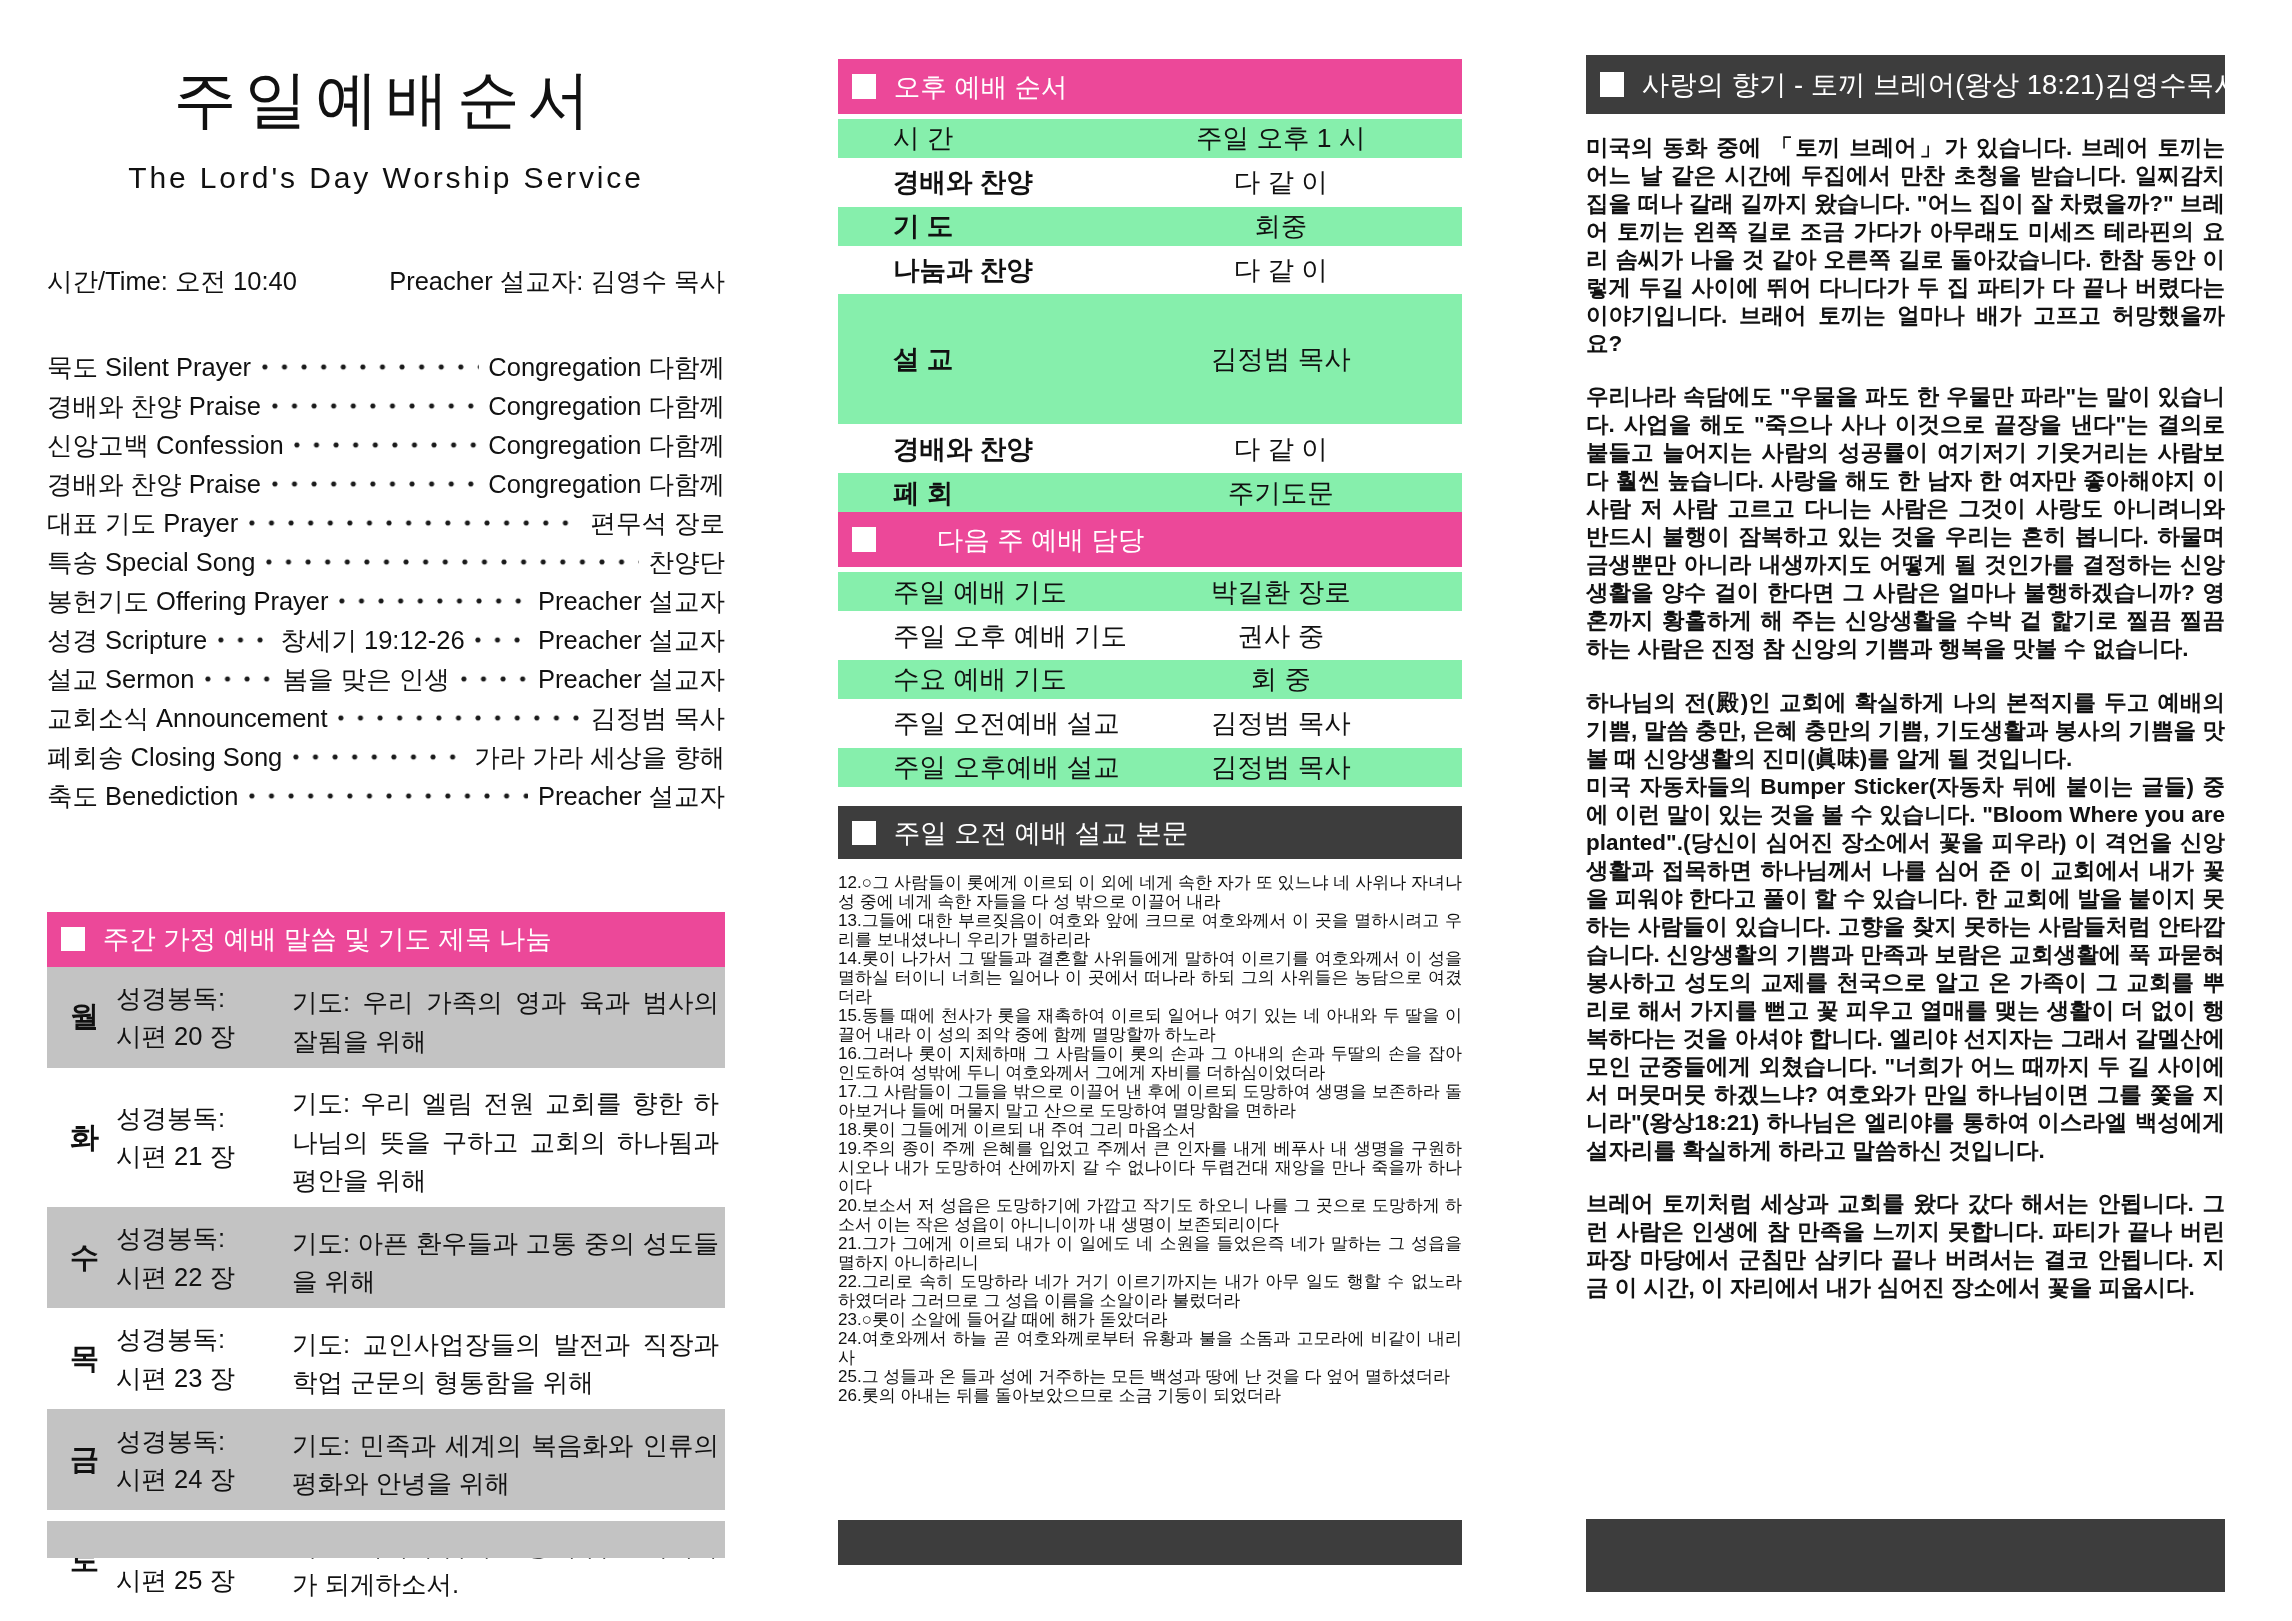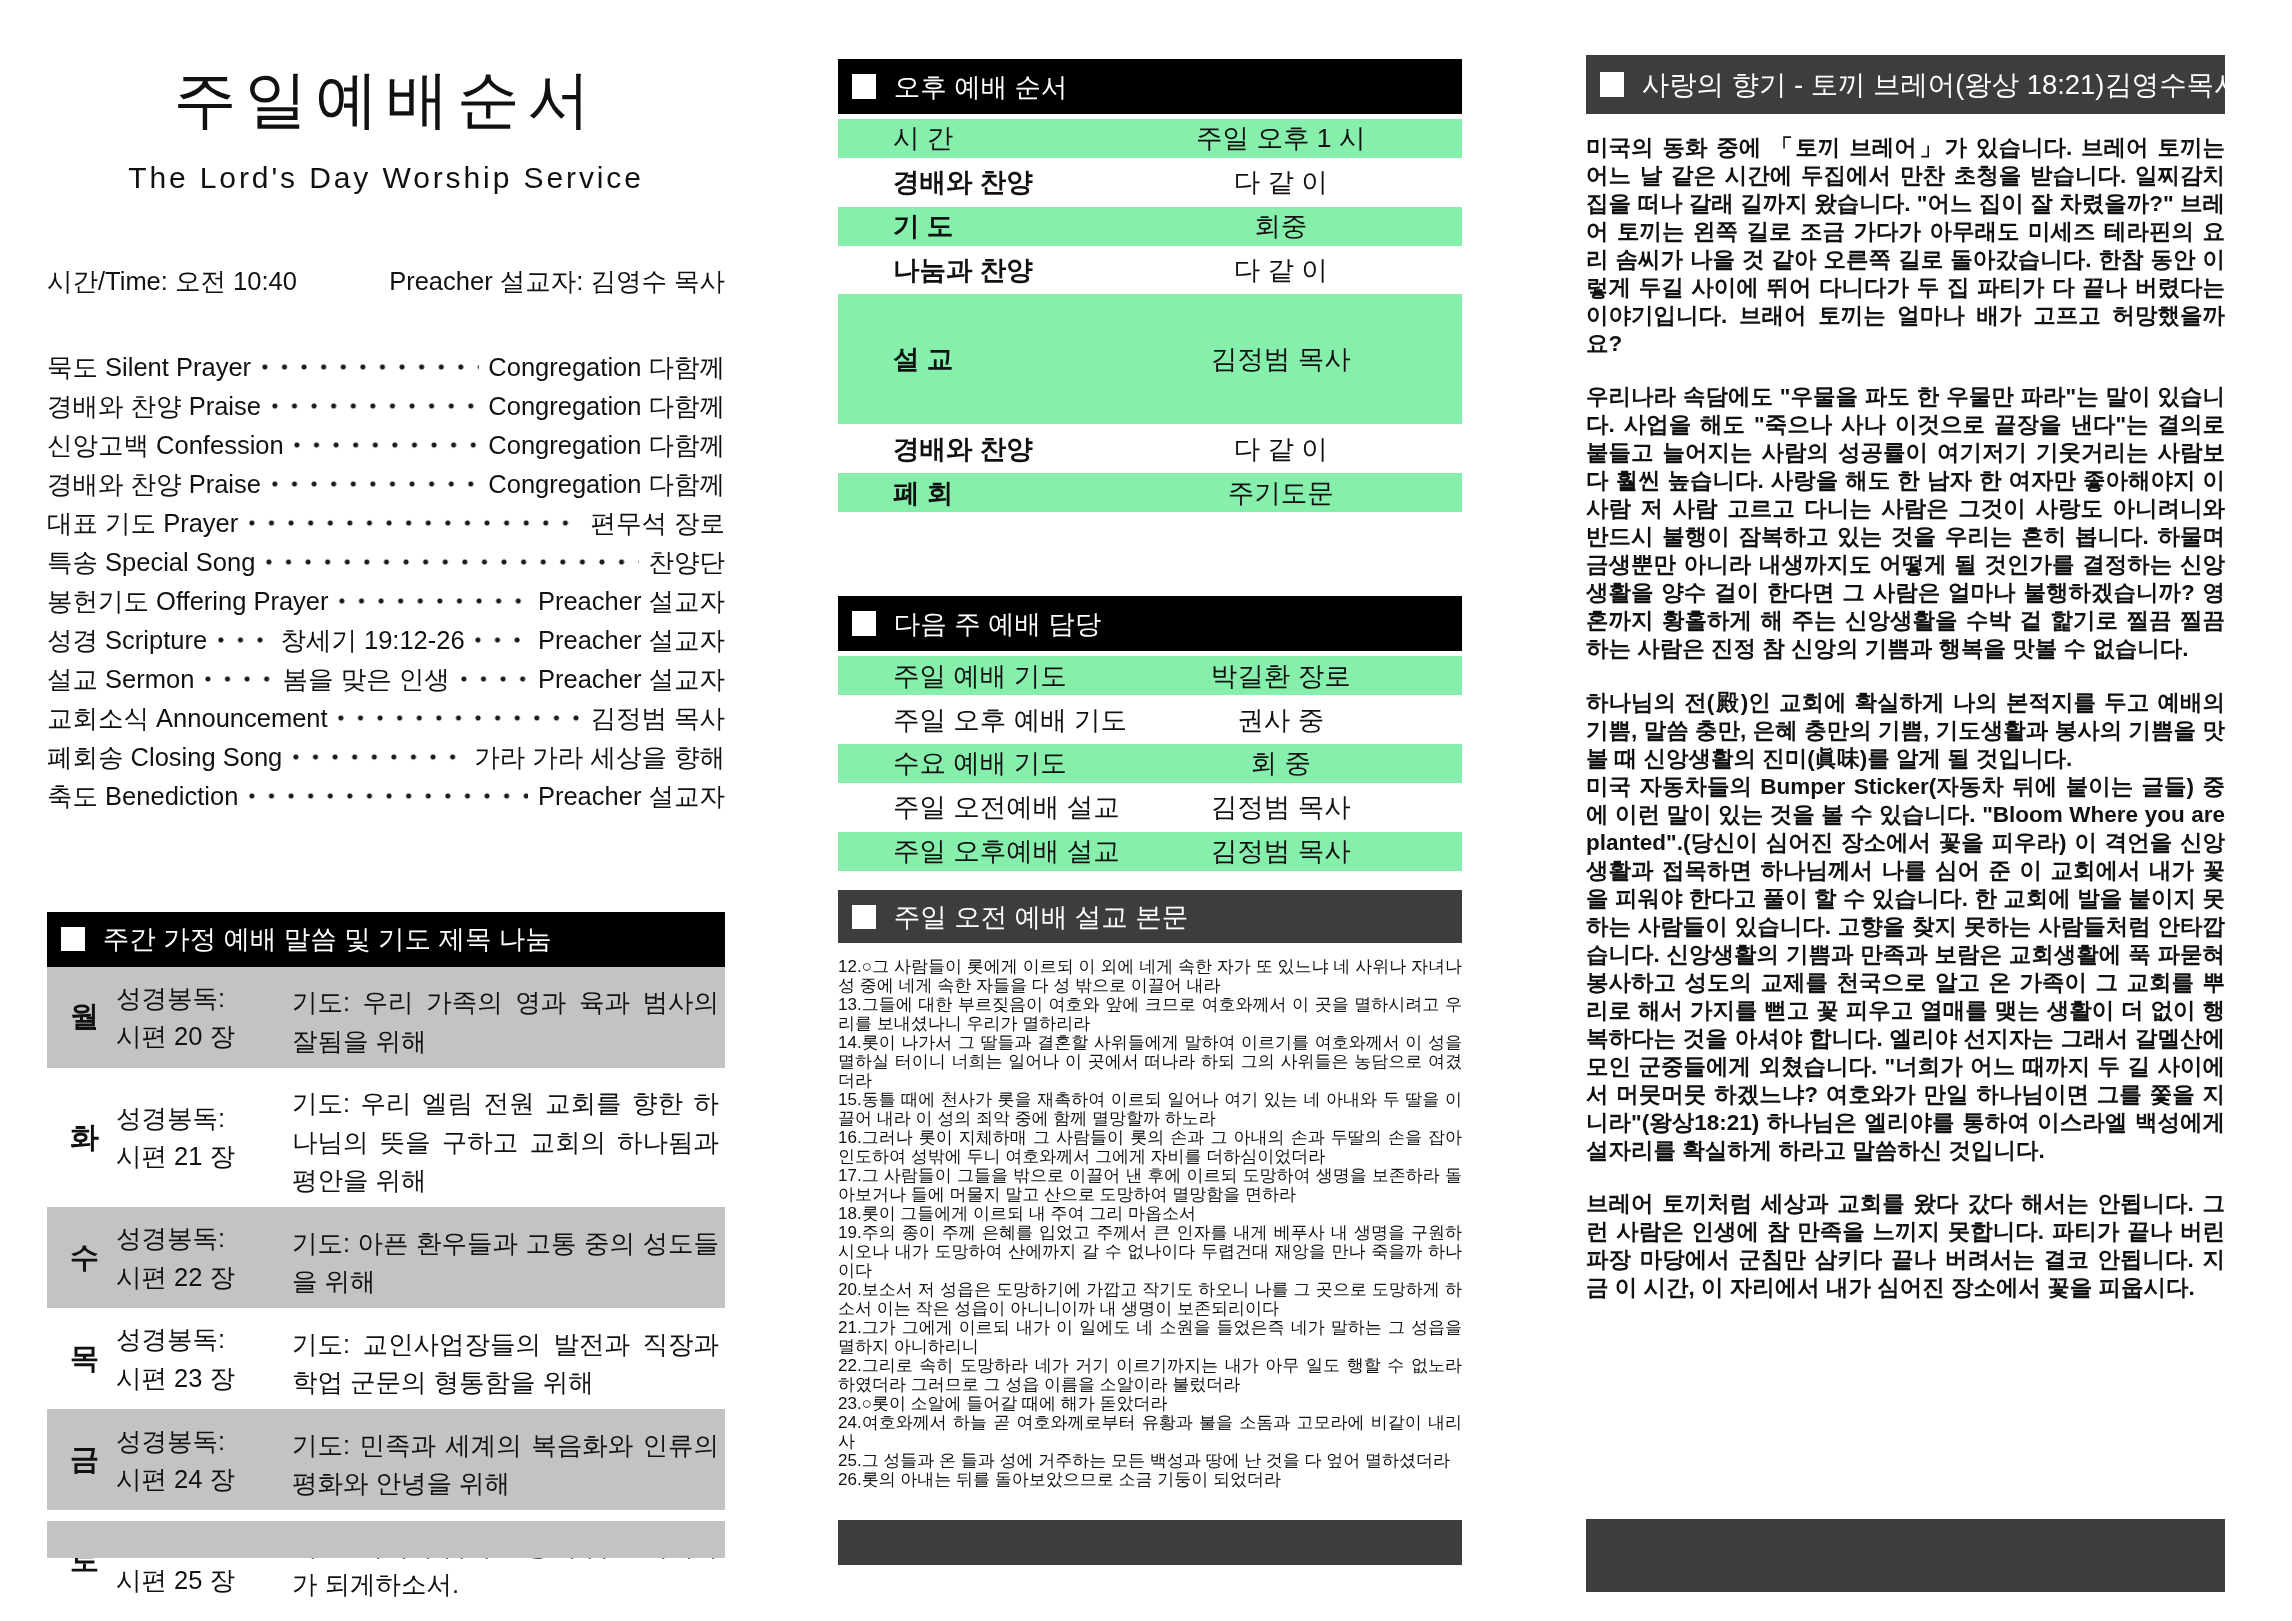--- a/index.html
+++ b/index.html
@@ -15,42 +15,42 @@
 
   
   .title{margin:57px 0 0;font-size:63px;font-weight:normal;text-align:center;letter-spacing:7.8px;}
   .subtitle{margin-top:17.6px;font-size:30px;text-align:center;letter-spacing:2.9px;}
   .info-line{margin-top:69px;display:flex;justify-content:space-between;font-size:25.5px;white-space:nowrap;align-items:flex-end;}
   .worship-list{margin-top:49px;}
   .w-row{display:flex;align-items:center;height:39px;font-size:25.5px;white-space:nowrap;}
   .leader{flex:1;min-width:23.5px;height:11.8px;margin:0 9.8px;
     background-image:radial-gradient(circle at 3.9px 5.9px,#1a1a1a 2.2px,transparent 2.9px);
     background-size:19.6px 11.8px;background-repeat:repeat-x;}
-  .sec-header{display:flex;align-items:center;height:55px;background:#000000;color:#fff;
+  .sec-header{display:flex;align-items:center;height:55px;background:#ec4899;color:#fff;
     font-size:26.5px;padding-left:13.7px;box-sizing:border-box;white-space:nowrap;overflow:hidden;}
   .sec-header .sq{width:24.5px;height:24.5px;background:#fff;margin-right:17.6px;flex:none;}
   .sec-header.dark{background:#3d3d3d;}
   .weekly{margin-top:96px;}
   .weekly-rows{max-height:549px;}
   .week-row{display:flex;align-items:center;padding:7.8px 5.9px;font-size:25.5px;line-height:1.5;}
   .week-row.gray{background:#c3c3c3;}
   .day{width:63px;text-align:center;font-weight:bold;font-size:29px;flex:none;}
   .reading{width:176px;flex:none;}
   .prayer{flex:1;text-align:justify;margin-top:9px;}
   .left-bottom-bar{position:absolute;left:0;right:0;top:1521px;height:37px;background:#c3c3c3;}
 
   
   .m-header1{margin-top:59px;}
   .m-row{display:flex;align-items:center;height:39px;margin-top:4.9px;font-size:26.5px;}
   .m-row.gray{background:#86efac;}
   .m-row.tall{height:130px;}
   .m-label{width:46%;padding-left:55px;box-sizing:border-box;white-space:nowrap;overflow:hidden;}
   .m-label.bold{font-weight:bold;}
   .m-value{flex:1;text-align:center;padding-right:25.5px;white-space:nowrap;overflow:hidden;}
-  .m-header2{margin-top:84px;}
+  .m-header2{gap:43px;}
   .m-header3{margin-top:19.6px;height:53px;}
   .scripture{margin-top:13.7px;font-size:17px;line-height:19px;text-align:justify;max-height:549px;overflow:hidden;}
   .scripture p{margin:0;}
   .mid-bottom-bar{position:absolute;left:0;right:0;top:1520px;height:45px;background:#3d3d3d;}
 
   
   .r-header{margin-top:55px;height:59px;font-size:27.4px;}
   .article{margin-top:19.6px;font-size:22.5px;line-height:28px;text-align:justify;max-height:1364px;overflow:hidden;font-weight:bold;}
   .article p{margin:0 0 25.5px;white-space:pre-line;}
   .article p:last-child{margin-bottom:0;}

